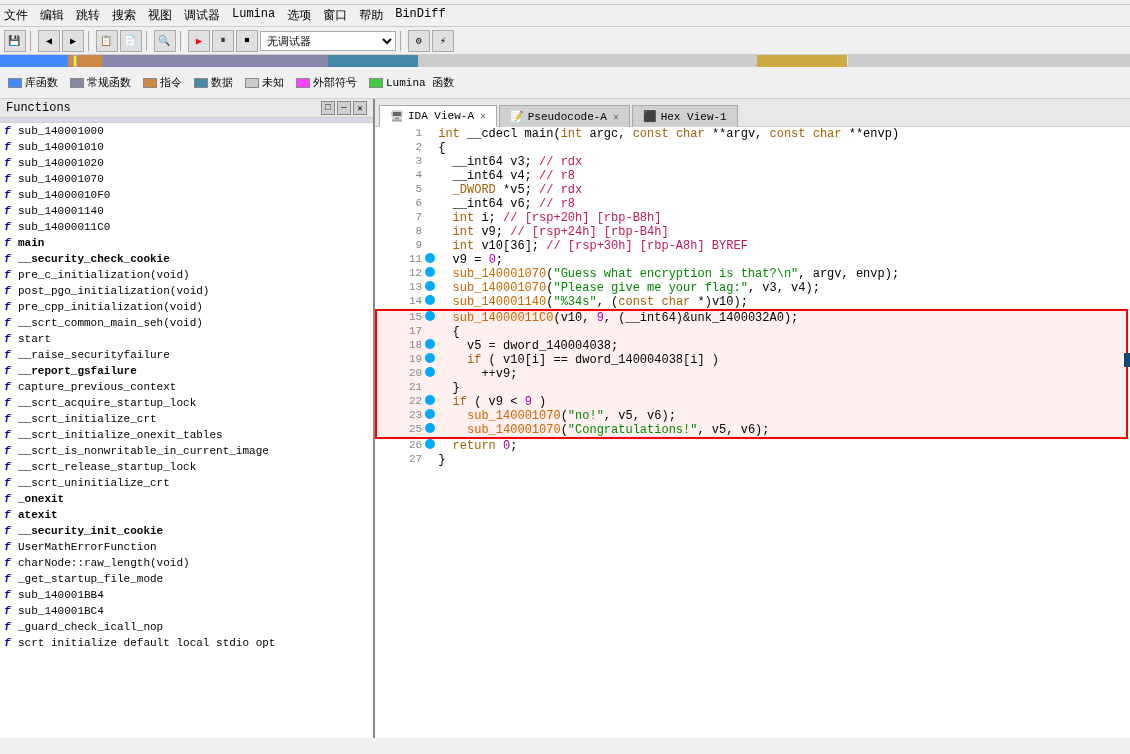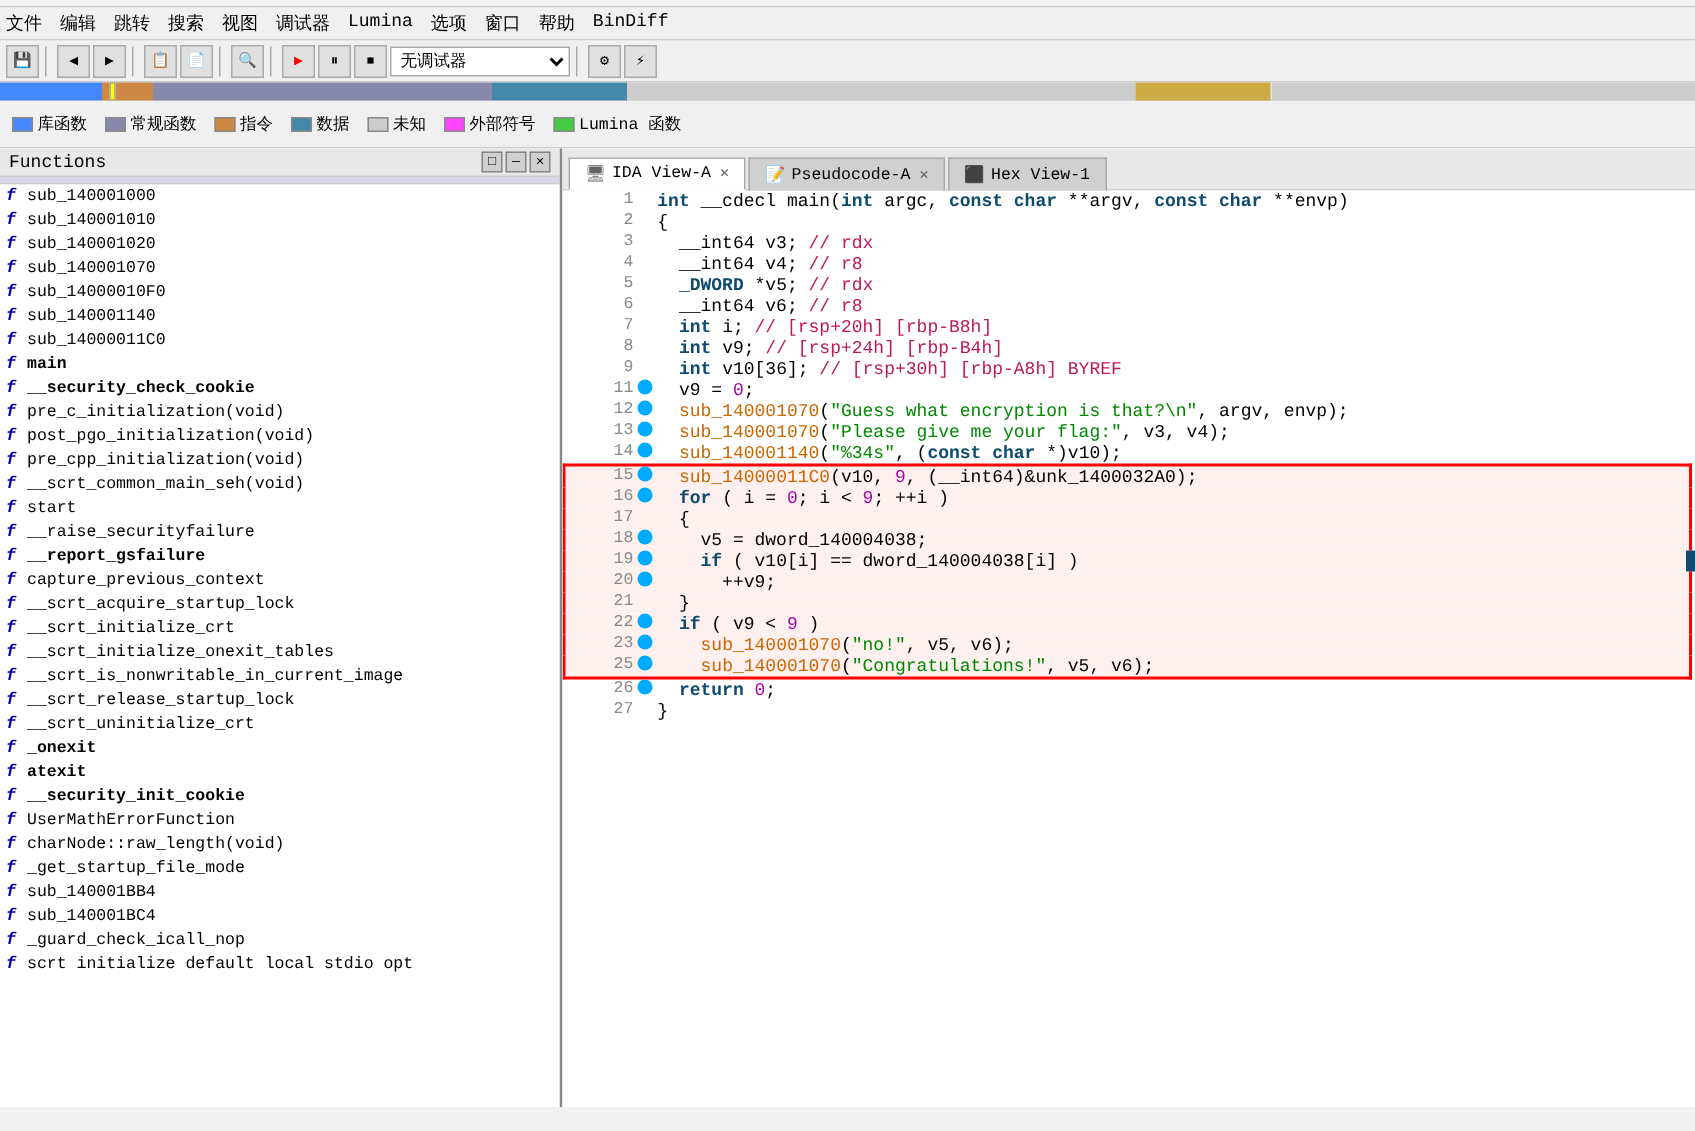--- a/index.html
+++ b/index.html
@@ -36,21 +36,21 @@
       height: 28px;
     }
     .toolbar-btn {
       display: inline-flex; align-items: center; justify-content: center;
       width: 22px; height: 22px; background: #e0e0e0;
       border: 1px solid #aaa; cursor: pointer; font-size: 10px;
     }
     .toolbar-sep { width: 4px; height: 20px; border-left: 1px solid #aaa; margin: 0 2px; }
     .toolbar-combo {
       height: 20px; font-size: 11px; background: #fff;
-      border: 1px solid #aaa; padding: 0 2px; width: 120px;
+      border: 1px solid #aaa; padding: 0 2px; width: 136px;
     }
 
     
     #navbars {
       background: #e8e8e8;
       border-bottom: 1px solid #ccc;
       height: 12px;
       position: relative;
     }
     .navbar-segment {
@@ -152,21 +152,21 @@
       padding: 0;
     }
     .code-table { border-collapse: collapse; width: 100%; }
     .code-table td { padding: 0; vertical-align: top; }
     .line-num-col { width: 30px; text-align: right; padding-right: 6px; color: #888; font-size: 11px; user-select: none; padding-top: 1px; }
     .dot-col { width: 16px; text-align: center; padding-top: 2px; }
     .dot { width: 10px; height: 10px; border-radius: 50%; background: #00aaff; display: inline-block; }
     .code-col { font-size: 12px; padding: 1px 2px; white-space: pre; }
 
     
-    .c-kw { color: #0c4a6e; font-weight: bold; } 
+    .c-kw { color: #a16207; } 
     .c-fn-orange { color: #cc6600; }
     .c-str { color: #008800; }
     .c-comment { color: #be185d; }
     .c-num { color: #aa00aa; }
   </style>
 </head>
 <body>
 
 <div id="titlebar">
   <span></span>
@@ -484,25 +484,20 @@
               <td class="line-num-col">14</td>
               <td class="dot-col"><span class="dot"></span></td>
               <td class="code-col">  <span class="c-fn-orange">sub_140001140</span>(<span class="c-str">"%34s"</span>, (<span class="c-kw">const char</span> *)v10);</td>
             </tr>
             <tr style="background: rgb(255, 240, 240); border-top: 2px solid red;">
               <td class="line-num-col" style="border-top: 2px solid red; border-left: 2px solid red;">15</td>
               <td class="dot-col" style="border-top: 2px solid red;"><span class="dot"></span></td>
               <td class="code-col" style="border-top: 2px solid red; border-right: 2px solid red;">  <span class="c-fn-orange">sub_14000011C0</span>(v10, <span class="c-num">9</span>, (__int64)&amp;unk_1400032A0);</td>
             </tr>
             <tr style="background: rgb(255, 240, 240);">
-              <td class="line-num-col" style="border-left: 2px solid red;">16</td>
-              <td class="dot-col"><span class="dot"></span></td>
-              <td class="code-col" style="border-right: 2px solid red;">  <span class="c-kw">for</span> ( i = <span class="c-num">0</span>; i &lt; <span class="c-num">9</span>; ++i )</td>
-            </tr>
-            <tr style="background: rgb(255, 240, 240);">
               <td class="line-num-col" style="border-left: 2px solid red;">17</td>
               <td class="dot-col"></td>
               <td class="code-col" style="border-right: 2px solid red;">  {</td>
             </tr>
             <tr style="background: rgb(255, 240, 240);">
               <td class="line-num-col" style="border-left: 2px solid red; padding-left: 32px;">18</td>
               <td class="dot-col"><span class="dot"></span></td>
               <td class="code-col" style="border-right: 2px solid red;">    v5 = dword_140004038;</td>
             </tr>
             <tr style="background: rgb(255, 240, 240);">

